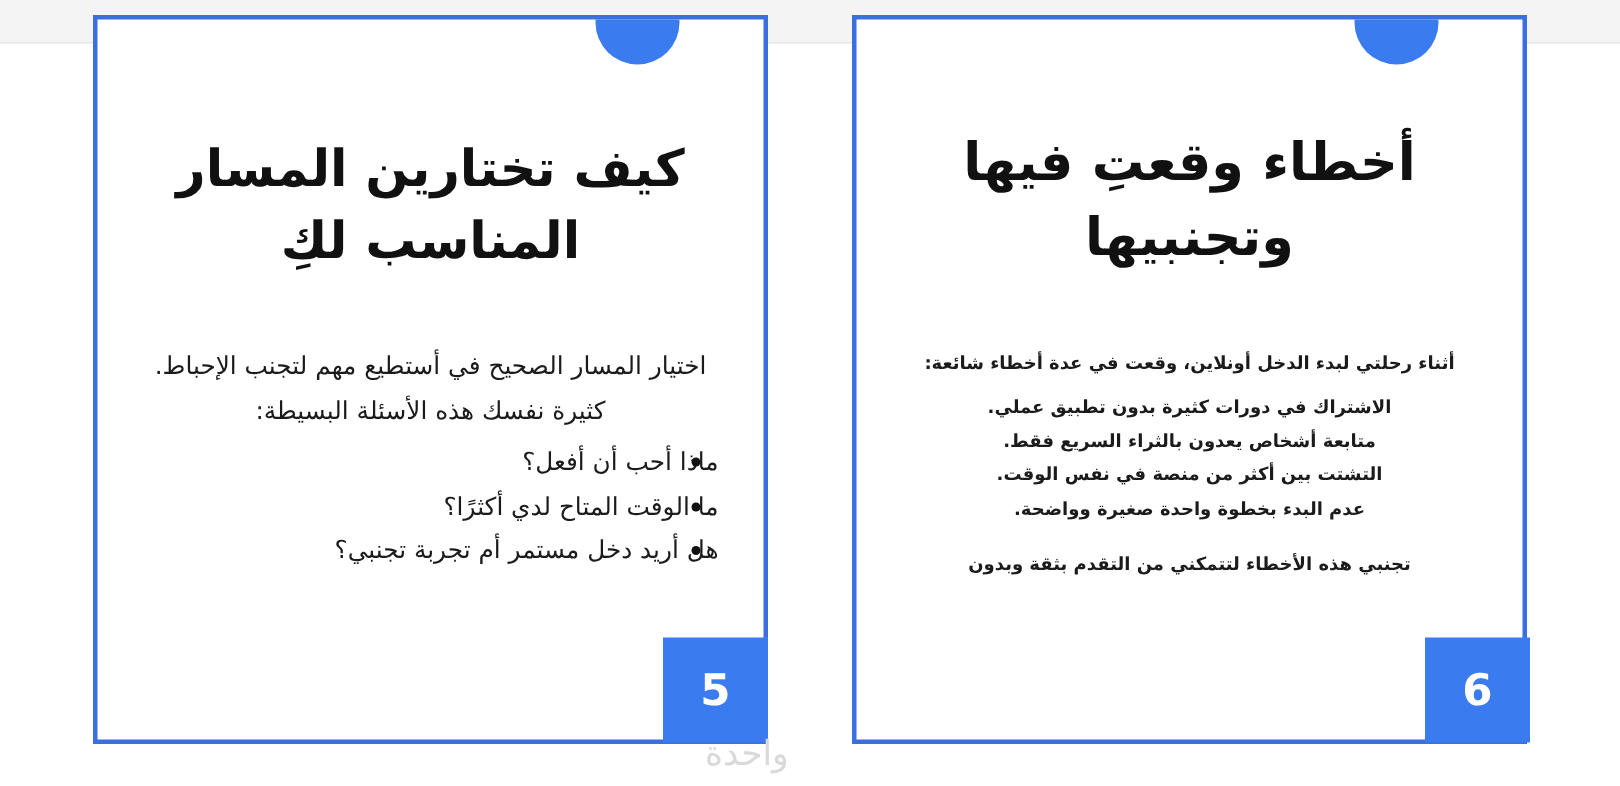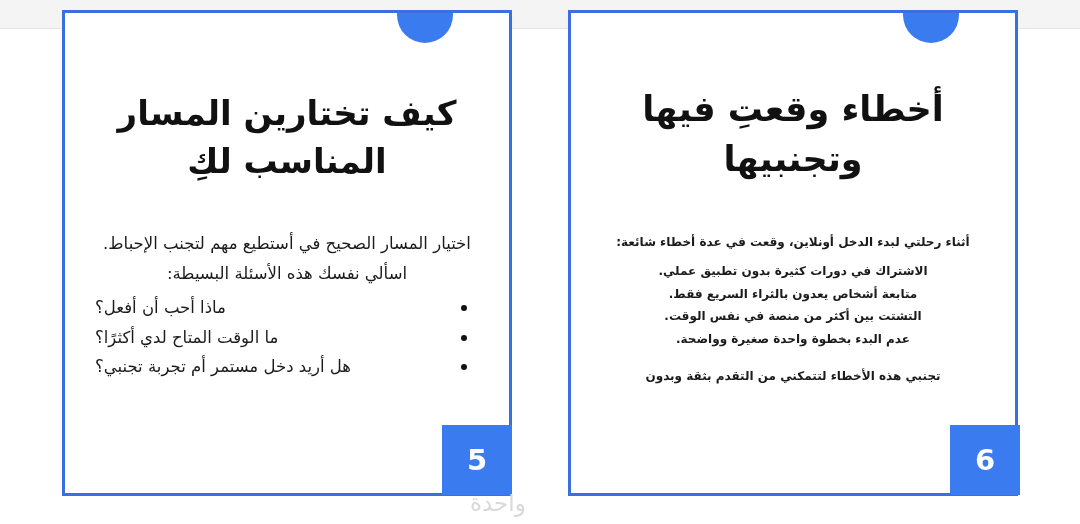--- a/index.html
+++ b/index.html
@@ -105,21 +105,21 @@
     list-style: none;
     margin: 6px 0 0 0;
     padding: 0;
     direction: rtl;
   }
 
   .bullets li {
     position: relative;
     padding-right: 0;
     margin: 0 0 1px 0;
-    text-align: left;
+    text-align: right;
   }
 
   .bullets.dotted li::before {
     content: "";
     position: absolute;
     top: 11px;
     right: 12px;
     width: 6px;
     height: 6px;
     border-radius: 50%;
@@ -178,21 +178,21 @@
   <div class="top-strip"></div>
 
   <div class="card left">
     <div class="card-inner">
       <div class="top-badge"></div>
 
       <div class="card-title">كيف تختارين المسار المناسب لكِ</div>
 
       <div class="body-block">
         <p class="intro-line">اختيار المسار الصحيح في أستطيع مهم لتجنب الإحباط.</p>
-        <p class="intro-line">اسألي نفسك هذه الأسئلة البسيطة:</p>
+        <p class="intro-line">كثيرة نفسك هذه الأسئلة البسيطة:</p>
 
         <ul class="bullets dotted">
           <li>ماذا أحب أن أفعل؟</li>
           <li>ما الوقت المتاح لدي أكثرًا؟</li>
           <li>هل أريد دخل مستمر أم تجربة تجنبي؟</li>
         </ul>
       </div>
     </div>
   </div>
 

